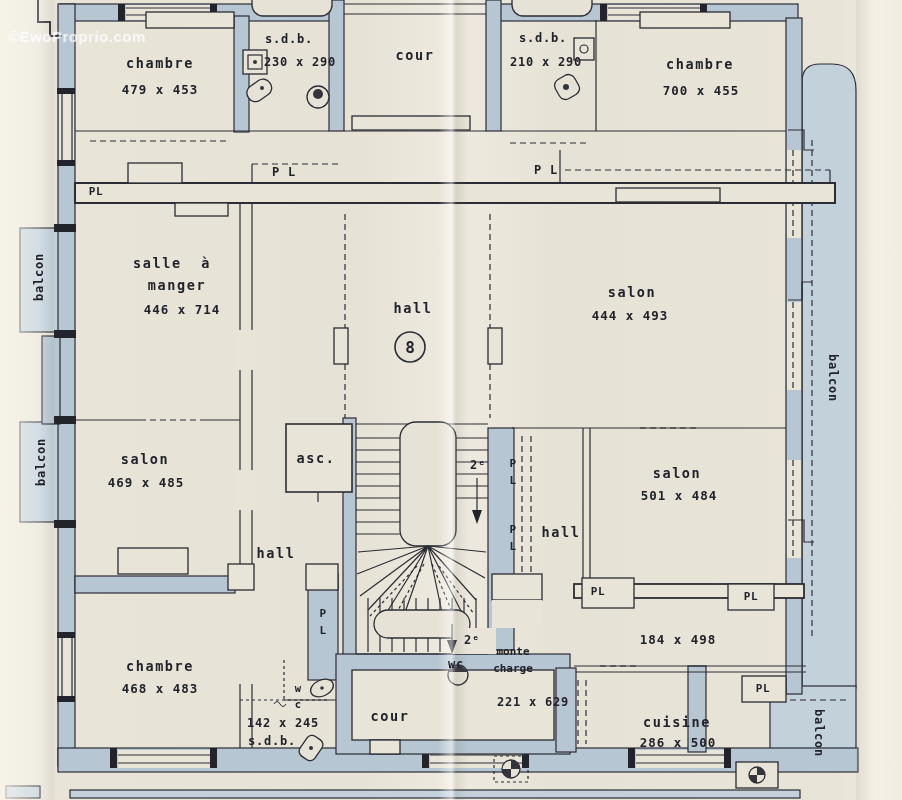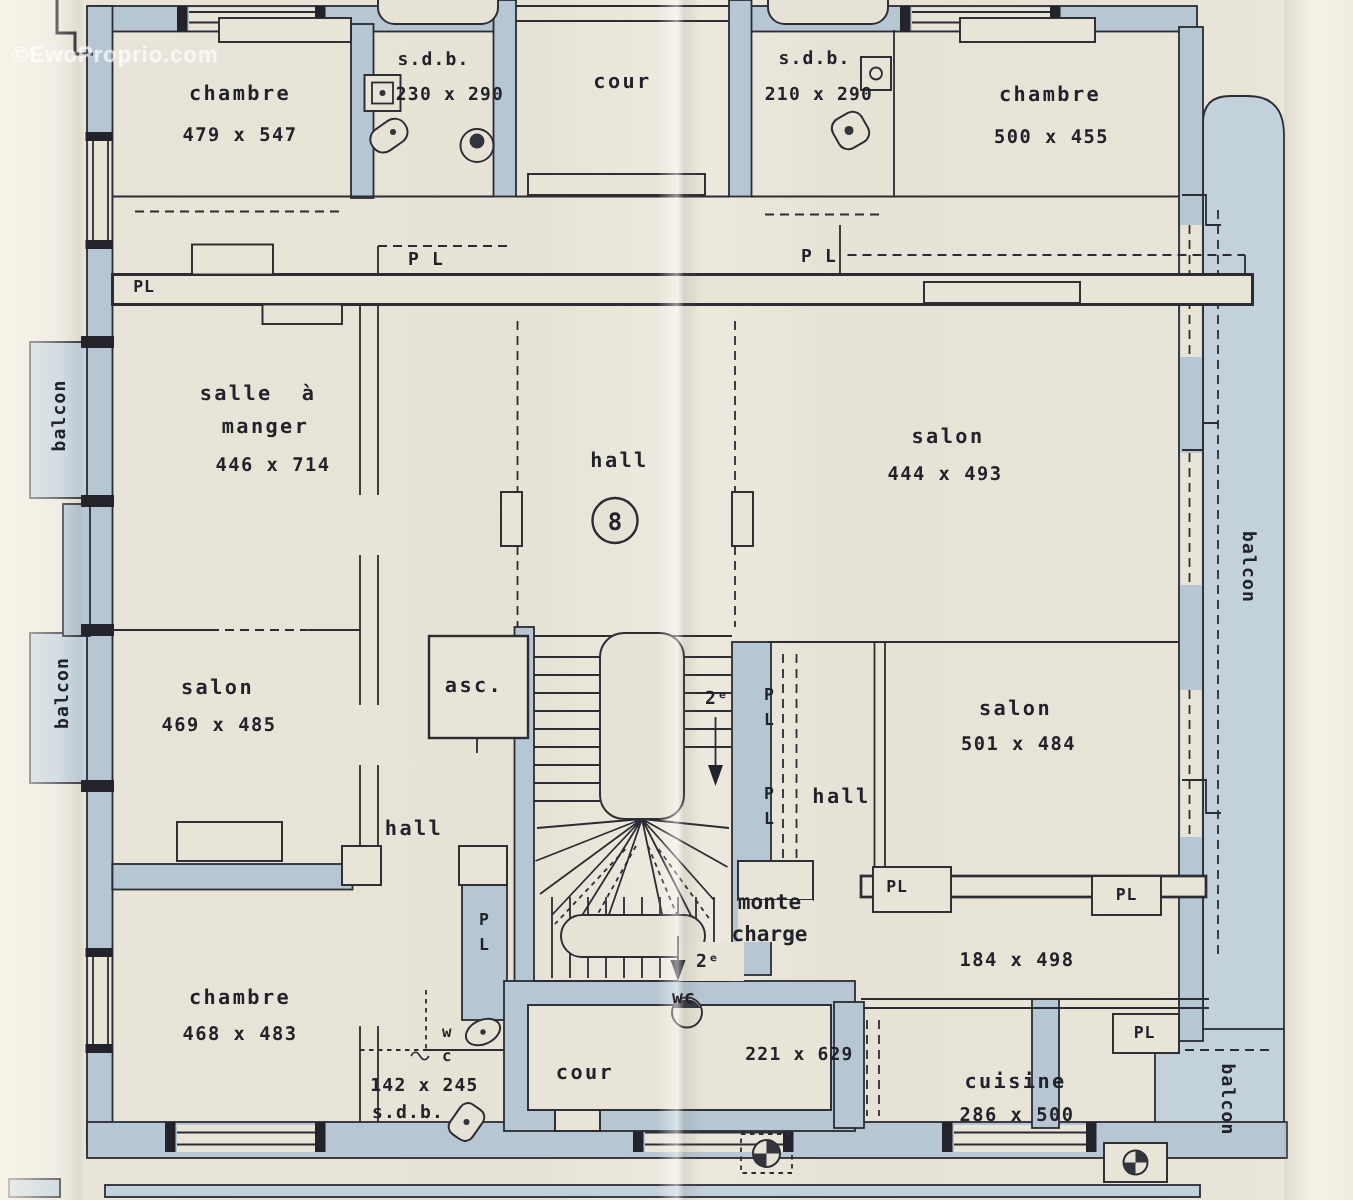--- a/index.html
+++ b/index.html
@@ -26,21 +26,21 @@
   #crease-right{left:856px;width:46px;background:linear-gradient(90deg,rgba(120,115,100,.10),rgba(248,244,234,.75) 40%,rgba(240,236,226,.6));}
   #crease-left{left:0;width:56px;background:linear-gradient(90deg,rgba(248,244,234,.8),rgba(255,255,255,.25) 70%,rgba(120,115,100,.08) 95%,rgba(255,255,255,0));}
   #labels{position:absolute;inset:0;z-index:3;}
   .lbl{position:absolute;transform:translate(-50%,-50%);color:#22222a;font-weight:700;
        white-space:pre;line-height:1.1;text-align:center;}
   .s14{font-size:13.5px;letter-spacing:1.6px;}
   .s13{font-size:12.5px;letter-spacing:1px;}
   .s12{font-size:12px;letter-spacing:.8px;}
   .s11{font-size:11px;letter-spacing:.6px;}
   .s10{font-size:10.5px;letter-spacing:.3px;}
-  .s8 {font-size:14px;letter-spacing:0;}
+  .s8 {font-size:11px;letter-spacing:0;margin-top:47px;}
   .two{line-height:1.5;}
   .rccw{transform:translate(-50%,-50%) rotate(-90deg);}
   .rcw {transform:translate(-50%,-50%) rotate(90deg);}
   #watermark{position:absolute;left:8px;top:28px;z-index:4;
     font-family:"Liberation Sans","DejaVu Sans",sans-serif;font-size:15px;font-weight:700;
     color:rgba(255,255,255,.62);letter-spacing:.5px;text-shadow:0 0 2px rgba(255,255,255,.35);}
 </style>
 </head>
 <body>
 
@@ -231,28 +231,28 @@
     <text x="410" y="353" text-anchor="middle" class="badge-text">8</text>
   </g>
 </svg>
 
 <div id="crease-left" class="crease"></div>
 <div id="crease-mid" class="crease"></div>
 <div id="crease-right" class="crease"></div>
 
 <div id="labels">
   <div class="lbl s14" style="left:160px;top:63px">chambre</div>
-  <div class="lbl s13" style="left:160px;top:90px">479 x 547</div>
+  <div class="lbl s13" style="left:160px;top:90px">479 x 453</div>
   <div class="lbl s12" style="left:289px;top:40px">s.d.b.</div>
   <div class="lbl s12" style="left:300px;top:63px">230 x 290</div>
   <div class="lbl s14" style="left:415px;top:55px">cour</div>
   <div class="lbl s12" style="left:543px;top:39px">s.d.b.</div>
   <div class="lbl s12" style="left:546px;top:63px">210 x 290</div>
   <div class="lbl s14" style="left:700px;top:64px">chambre</div>
-  <div class="lbl s13" style="left:701px;top:91px">500 x 455</div>
+  <div class="lbl s13" style="left:701px;top:91px">700 x 455</div>
   <div class="lbl s11" style="left:96px;top:192px">PL</div>
   <div class="lbl s12" style="left:284px;top:173px">P L</div>
   <div class="lbl s12" style="left:546px;top:171px">P L</div>
   <div class="lbl s14" style="left:172px;top:263px">salle  à</div>
   <div class="lbl s14" style="left:177px;top:285px">manger</div>
   <div class="lbl s13" style="left:182px;top:310px">446 x 714</div>
   <div class="lbl s14" style="left:413px;top:308px">hall</div>
   <div class="lbl s14" style="left:632px;top:292px">salon</div>
   <div class="lbl s13" style="left:630px;top:316px">444 x 493</div>
   <div class="lbl s12 rccw" style="left:40px;top:277px">balcon</div>

